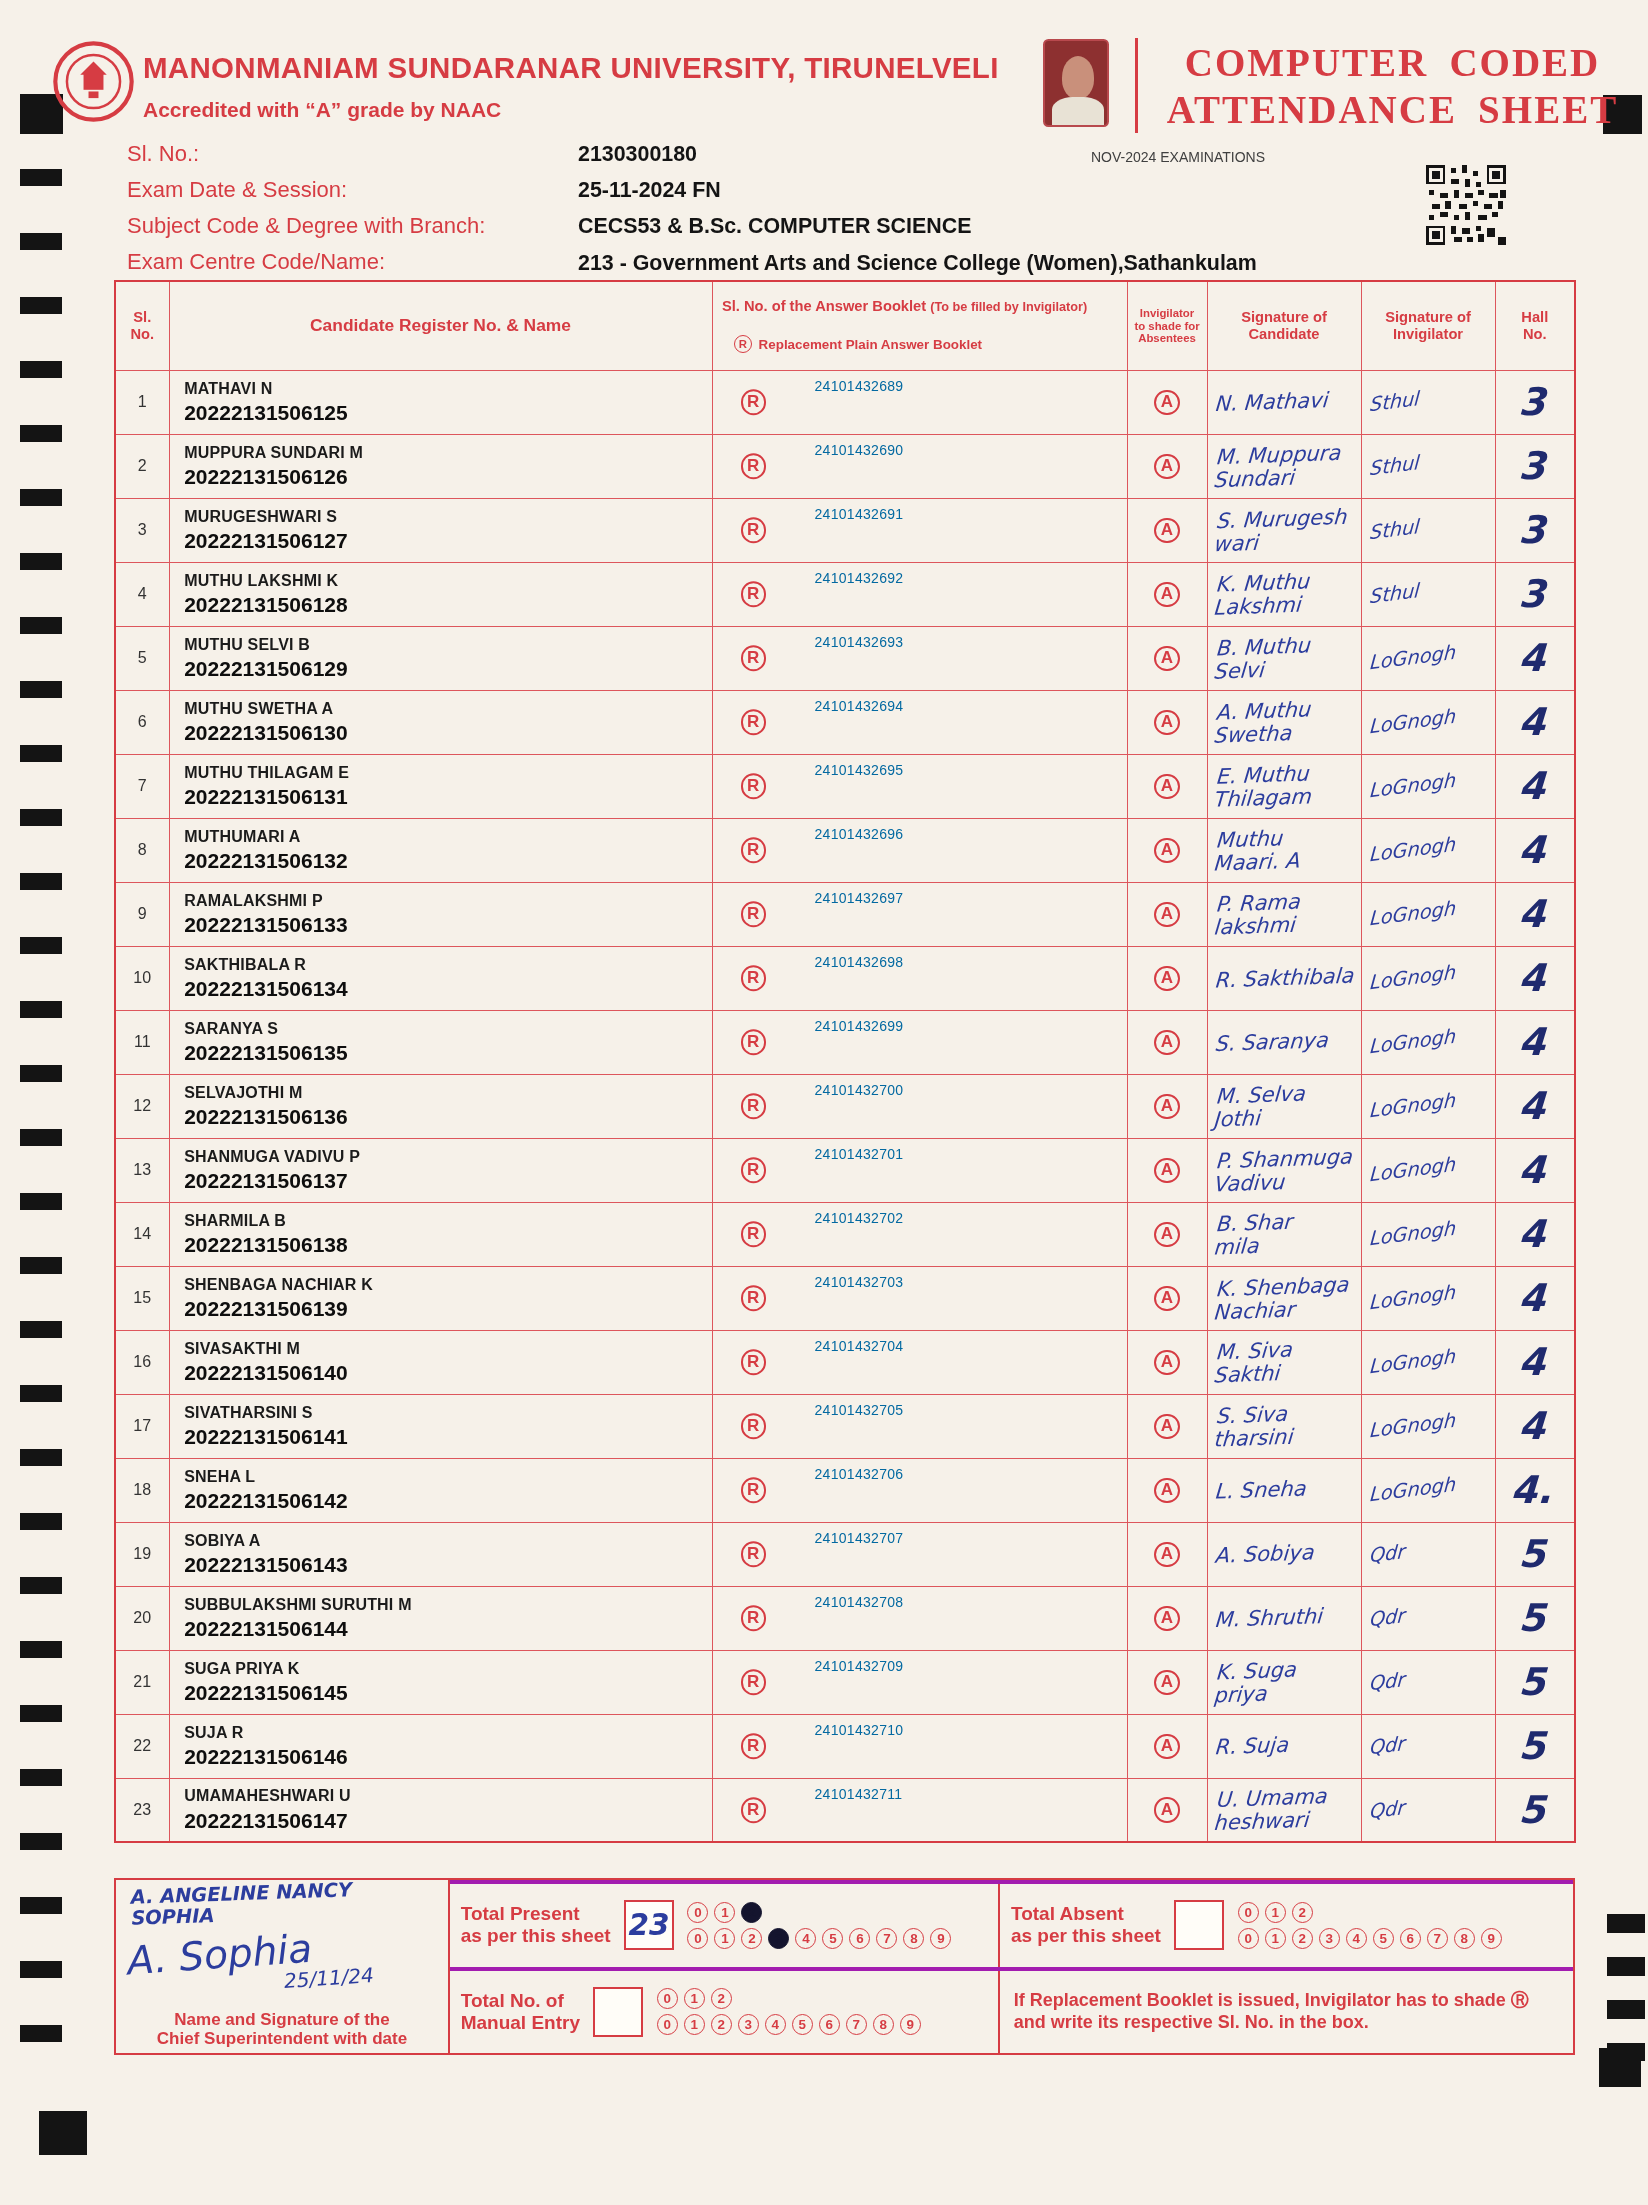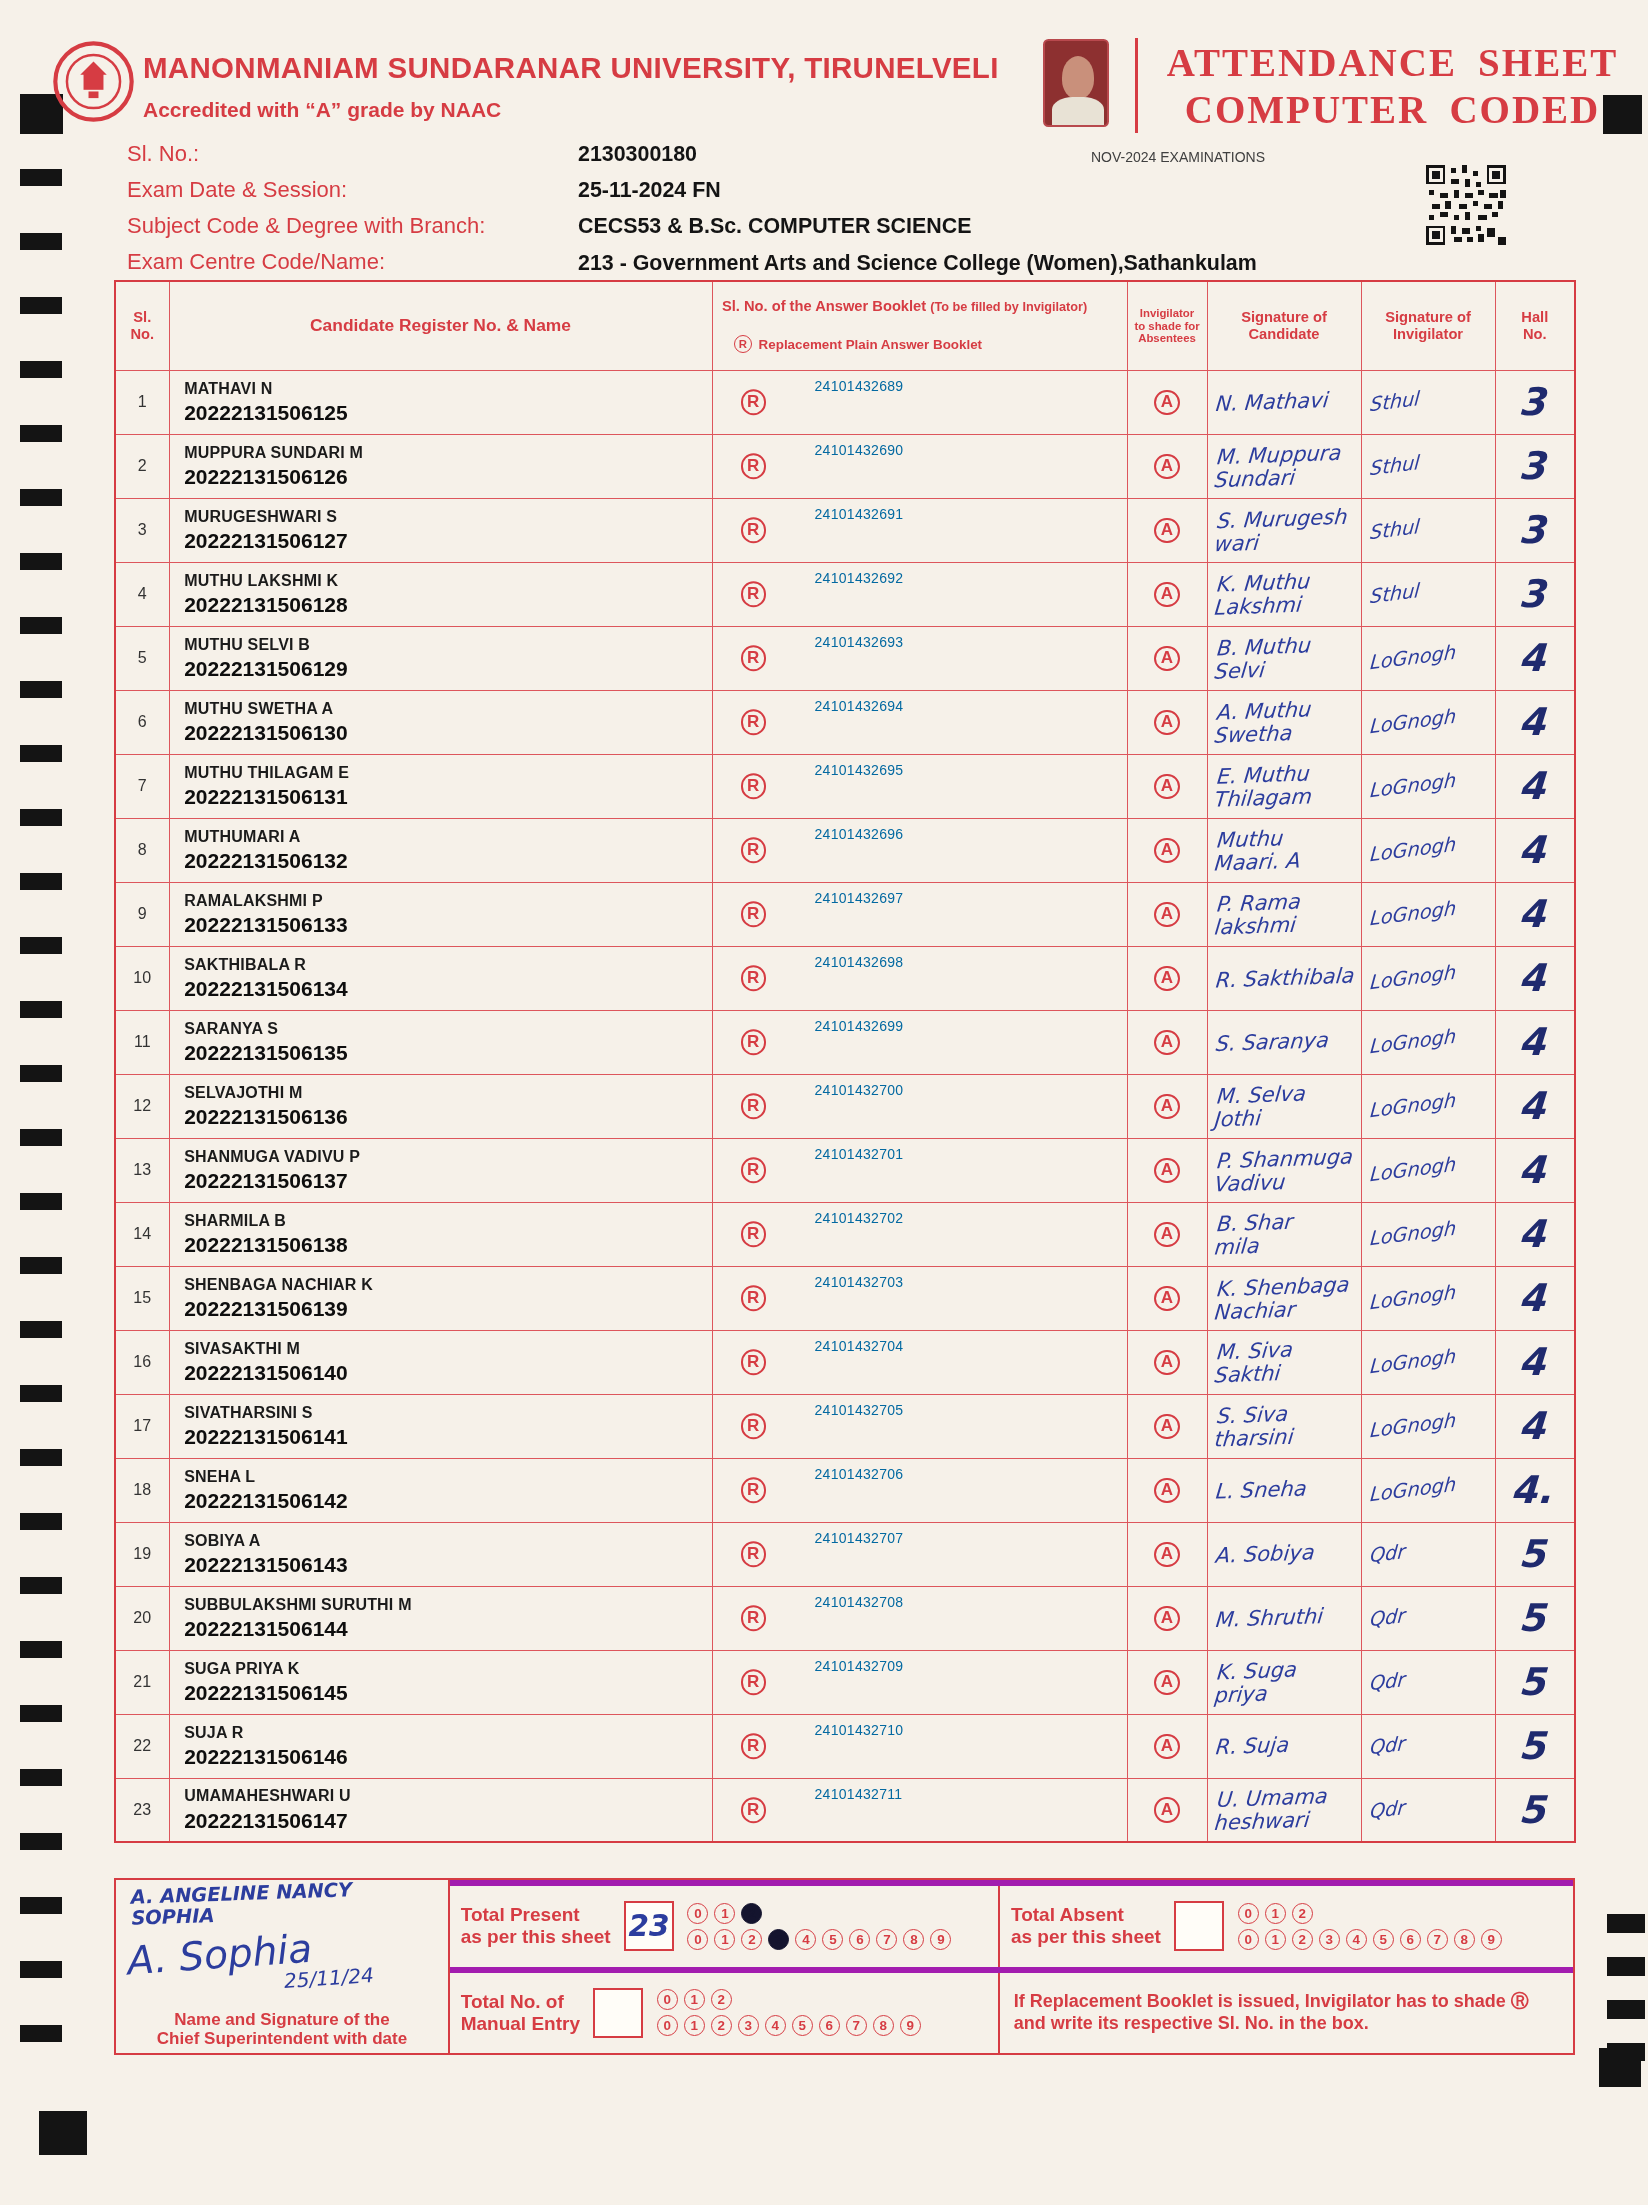--- a/index.html
+++ b/index.html
@@ -57,21 +57,21 @@
 
   
   .footer{position:absolute;left:114px;top:1878px;width:1461px;height:177px;display:flex;border:2.7px solid #d63c43;background:transparent}
   .chief-box{width:334px;border-right:2px solid #d63c43;position:relative}
   .chief-hand{position:absolute;left:14.7px;top:2.7px;font-size:19.4px;font-weight:bold;white-space:pre-line;line-height:1.1;transform:rotate(-2deg);color:#2c3d9e;font-family:"DejaVu Sans",sans-serif;font-style:italic;text-align:left}
   .chief-sig{position:absolute;left:10.7px;top:52px;font-size:39px;transform:rotate(-4deg)}
   .chief-date{position:absolute;left:168px;top:86px;font-size:20px;transform:rotate(-4deg)}
   .chief-label{position:absolute;left:0;bottom:4px;width:100%;text-align:center;color:#d63c43;font-weight:bold;font-size:17px;line-height:1.15;white-space:pre-line}
   .fill-area{flex:1;display:flex;flex-direction:column}
   .part-bar{height:35px;background:#d63c43;color:#fff;font-weight:bold;font-size:19.4px;display:flex;align-items:center;justify-content:center;letter-spacing:0.2px}
-  .fill-row{flex:1;display:flex;border-top:6px solid #a21caf}
+  .fill-row{flex:1;display:flex;border-top:4px solid #a21caf}
   .fcell{display:flex;align-items:center;gap:13.4px;padding:5.4px 10.7px}
   .fcell.lefthalf{width:49%;border-right:2px solid #d63c43}
   .fcell.righthalf{width:51%}
   .flabel{color:#d63c43;font-weight:bold;font-size:19px;line-height:1.15;white-space:pre-line}
   .fbox{width:50px;height:50px;border:2px solid #d63c43;background:#fffdf8;display:flex;align-items:center;justify-content:center;flex:0 0 auto}
   .fbox .hand{font-size:29.5px;font-weight:bold}
   .bubbles{display:flex;flex-direction:column;gap:4.7px}
   .bubble-row{display:flex;gap:6px}
   .bubble{width:21px;height:21px;border:1.7px solid #d63c43;border-radius:50%;color:#d63c43;font-size:13.4px;font-weight:bold;display:inline-flex;align-items:center;justify-content:center;background:transparent}
   .bubble.filled{background:#14142e;border-color:#14142e;color:#14142e}
@@ -100,22 +100,22 @@
 <div class="univ-head">
   <div class="univ-title">MANONMANIAM SUNDARANAR UNIVERSITY, TIRUNELVELI</div>
   <div class="accred">Accredited with “A” grade by NAAC</div>
 </div>
 <div class="portrait">
   <div class="face"></div>
   <div class="chest"></div>
 </div>
 <div class="vdiv"></div>
 <div class="right-title">
+  <div>COMPUTER CODED</div>
   <div>ATTENDANCE SHEET</div>
-  <div>COMPUTER CODED</div>
 </div>
 
 <div class="meta-label" style="top:141px">Sl. No.:</div>
 <div class="meta-value" style="top:142px">2130300180</div>
 <div class="nov-text">NOV-2024 EXAMINATIONS</div>
 <div class="meta-label" style="top:177px">Exam Date &amp; Session:</div>
 <div class="meta-value" style="top:178px">25-11-2024 FN</div>
 <div class="meta-label" style="top:213px">Subject Code &amp; Degree with Branch:</div>
 <div class="meta-value" style="top:214px">CECS53 &amp; B.Sc. COMPUTER SCIENCE</div>
 <div class="meta-label" style="top:249px">Exam Centre Code/Name:</div>

